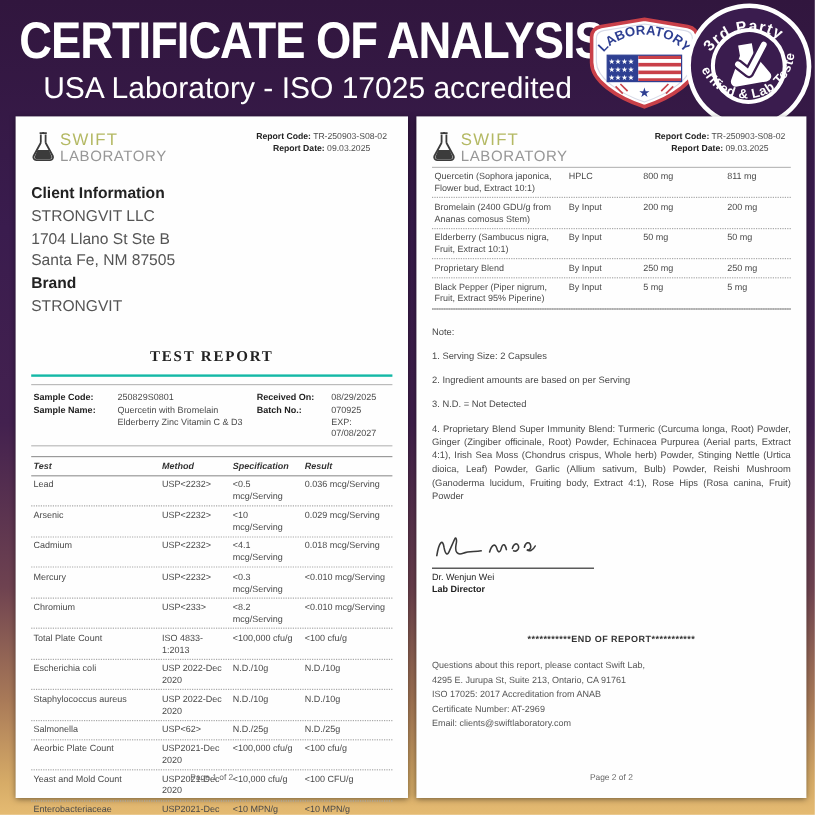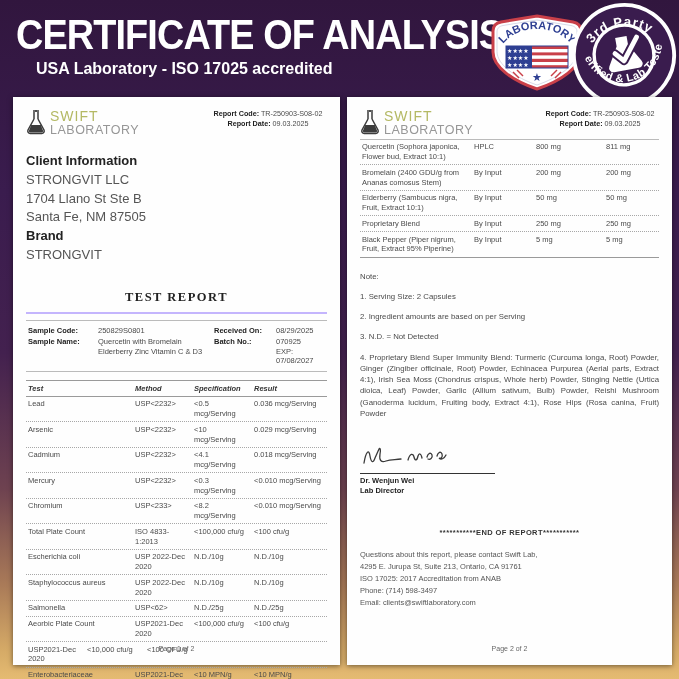--- a/index.html
+++ b/index.html
@@ -5,60 +5,60 @@
   * { margin:0; padding:0; box-sizing:border-box; }
   html,body { width:679px; height:679px; }
   body {
     font-family:"Liberation Sans", sans-serif;
     position:relative; overflow:hidden;
     background:linear-gradient(180deg,#31163e 0%, #3a1c4e 28%, #43214f 52%, #6e4250 72%, #a97a58 86%, #d6ab67 96%, #e5bb72 100%);
   }
   
   .hdr-title{ position:absolute; left:16px; top:10px; color:#fff; font-size:43px; font-weight:800;
     letter-spacing:-1px; transform:scaleX(.88); transform-origin:left center; white-space:nowrap;}
-  .hdr-sub{ position:absolute; left:36px; top:60px; color:#fff; font-size:16px; font-weight:700; white-space:nowrap;}
+  .hdr-sub{ position:absolute; left:36px; top:60px; color:#fff; font-size:25px; font-weight:400; white-space:nowrap;}
   .badge-shield{ position:absolute; left:487px; top:14px; }
   .badge-seal{ position:absolute; left:571px; top:2px; }
   
   .page{ position:absolute; top:97px; height:568px; background:#fefefe;
     box-shadow:0 1px 5px rgba(0,0,0,.5); padding:12px 13px; font-size:7.5px; color:#4a4a4a; line-height:1.3;}
   .page-1{ left:13px; width:327px; }
   .page-2{ left:347px; width:325px; }
   .page-head{ display:flex; justify-content:space-between; align-items:flex-start; }
   .logo{ display:flex; align-items:center; gap:4px; }
   .logo-text{ line-height:1.05; }
   .logo-brand{ font-size:14px; letter-spacing:1px; color:#b4b964; font-weight:400;}
   .logo-sub{ font-size:12.5px; letter-spacing:.5px; color:#979797;}
   .report-block{ font-size:7.2px; text-align:center; width:118px; line-height:1.35;}
   .report-block b{ color:#222; }
   .client{ margin-top:15px; font-size:13px; color:#555; line-height:1.45;}
   .client .bold{ font-weight:700; color:#222;}
   .tr-title{ margin-top:24px; text-align:center; font-family:"Liberation Serif", serif;
     font-weight:700; font-size:12.5px; letter-spacing:1.5px; color:#222;
-    border-bottom:2px solid #c4b5fd; padding-bottom:7px;}
+    border-bottom:2px solid #14b8a6; padding-bottom:7px;}
   
   .sample{ margin-top:6px; border-top:1px solid #bbb; border-bottom:1px solid #bbb;
     padding:5px 2px 5px 2px; display:grid; grid-template-columns:66px 112px 58px auto; column-gap:4px; row-gap:1px;}
   .sample .lab{ font-weight:700; color:#222;}
   
   .tbl{ margin-top:8px; }
   .trow{ display:flex; padding:2.5px 2px; border-bottom:1px dotted #a8a8a8; }
   .trow.head{ border-top:1.5px solid #9a9a9a; border-bottom:1.5px solid #9a9a9a;
     font-weight:700; font-style:italic; color:#333;justify-content:center;}
   .c{ padding-right:5px; }
   .page-1 .c1{ width:107px;} .page-1 .c2{ width:59px;} .page-1 .c3{ width:60px;} .page-1 .c4{ flex:1; padding-right:0;}
   .page-2 .c1{ width:112px;} .page-2 .c2{ width:62px;} .page-2 .c3{ width:70px;} .page-2 .c4{ flex:1; padding-right:0;}
   .page-2 .tbl{ margin-top:2px; border-top:1px solid #bbb;}
   
   .note{ margin-top:14px; font-size:7.8px; color:#4a4a4a;}
   .note-item{ margin-top:9px; text-align:justify; line-height:1.45;}
   
   .sig{ margin-top:24px; width:135px; }
   .sig-line{ border-bottom:1.2px solid #333; padding-bottom:1px;}
-  .sig-name{ font-weight:700; color:#222; margin-top:2px;}
+  .sig-name{ font-weight:400; color:#222; margin-top:2px;}
   .sig-title{ font-weight:700; color:#222;}
   .eor{ margin-top:32px; text-align:center; font-weight:700; color:#333; letter-spacing:.4px;}
   .contact{ margin-top:12px; color:#555; line-height:1.6;}
   .pg-foot{ position:absolute; bottom:12px; left:0; right:0; text-align:center; font-size:7px; color:#666;}
 </style>
 </head>
 <body>
 
 <div class="hdr-title">CERTIFICATE OF ANALYSIS</div>
 <div class="hdr-sub">USA Laboratory - ISO 17025 accredited</div>
@@ -223,20 +223,21 @@
         <div class="c c3">N.D./25g</div>
         <div class="c c4">N.D./25g</div>
       </div>
       <div class="trow">
         <div class="c c1">Aeorbic Plate Count</div>
         <div class="c c2">USP2021-Dec 2020</div>
         <div class="c c3">&lt;100,000 cfu/g</div>
         <div class="c c4">&lt;100 cfu/g</div>
       </div>
       <div class="trow">
+        <div class="c c1">Yeast and Mold Count</div>
         <div class="c c2">USP2021-Dec 2020</div>
         <div class="c c3">&lt;10,000 cfu/g</div>
         <div class="c c4">&lt;100 CFU/g</div>
       </div>
       <div class="trow">
         <div class="c c1">Enterobacteriaceae</div>
         <div class="c c2">USP2021-Dec 2020</div>
         <div class="c c3">&lt;10 MPN/g</div>
         <div class="c c4">&lt;10 MPN/g</div>
       </div>
@@ -327,18 +328,18 @@
     <div class="sig-name">Dr. Wenjun Wei</div>
     <div class="sig-title">Lab Director</div>
   </div>
 
   <div class="eor">***********END OF REPORT***********</div>
 
   <div class="contact">
     <div>Questions about this report, please contact Swift Lab,</div>
       <div>4295 E. Jurupa St, Suite 213, Ontario, CA 91761</div>
       <div>ISO 17025: 2017 Accreditation from ANAB</div>
-      <div>Phone: (714) 598-3497</div>
+      <div>Certificate Number: AT-2969</div>
       <div>Email: clients@swiftlaboratory.com</div>
   </div>
 
   <div class="pg-foot">Page 2 of 2</div>
 </div>
 
 </body></html>

